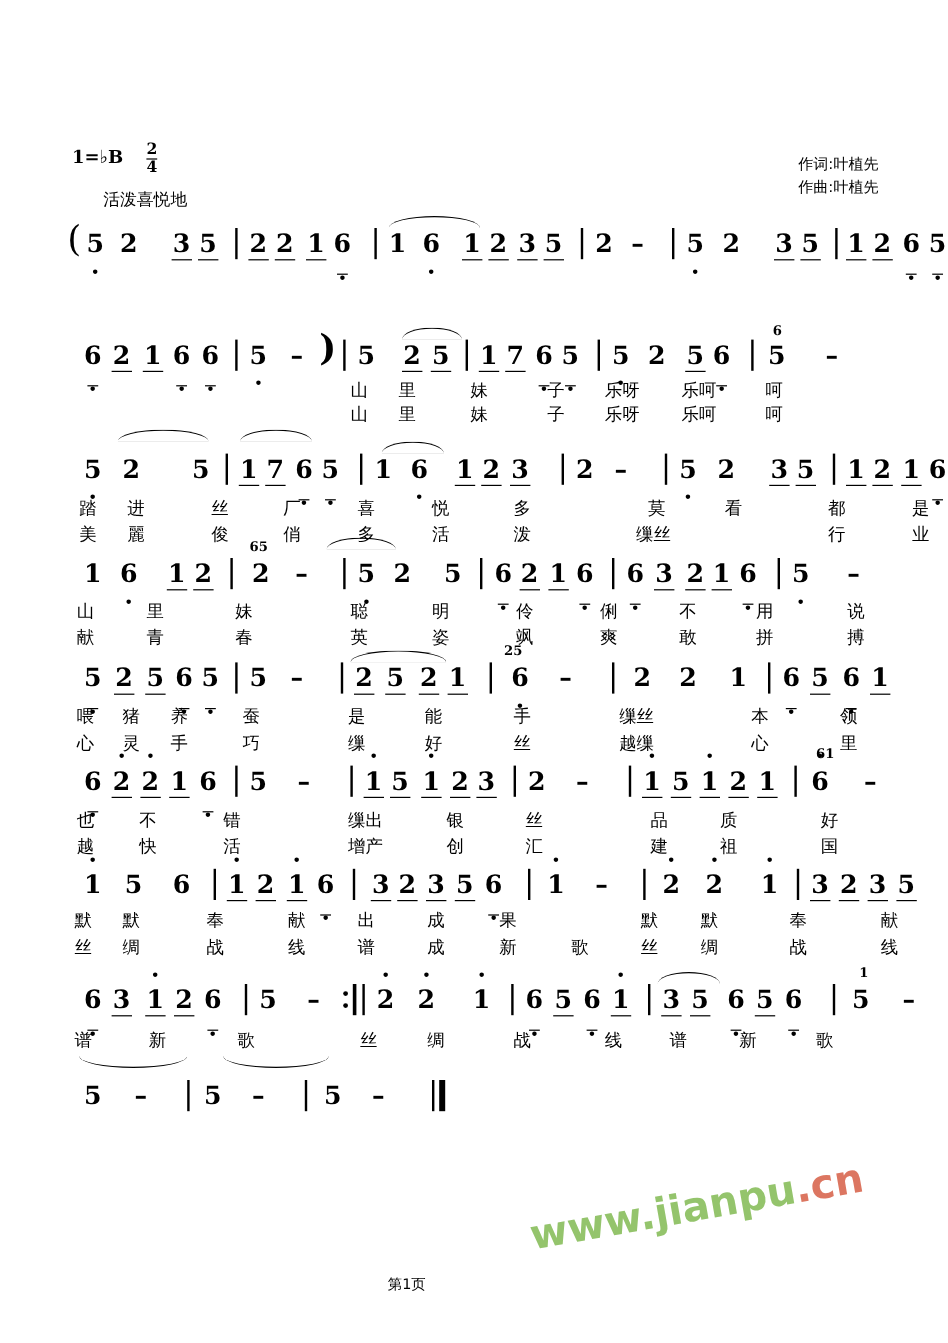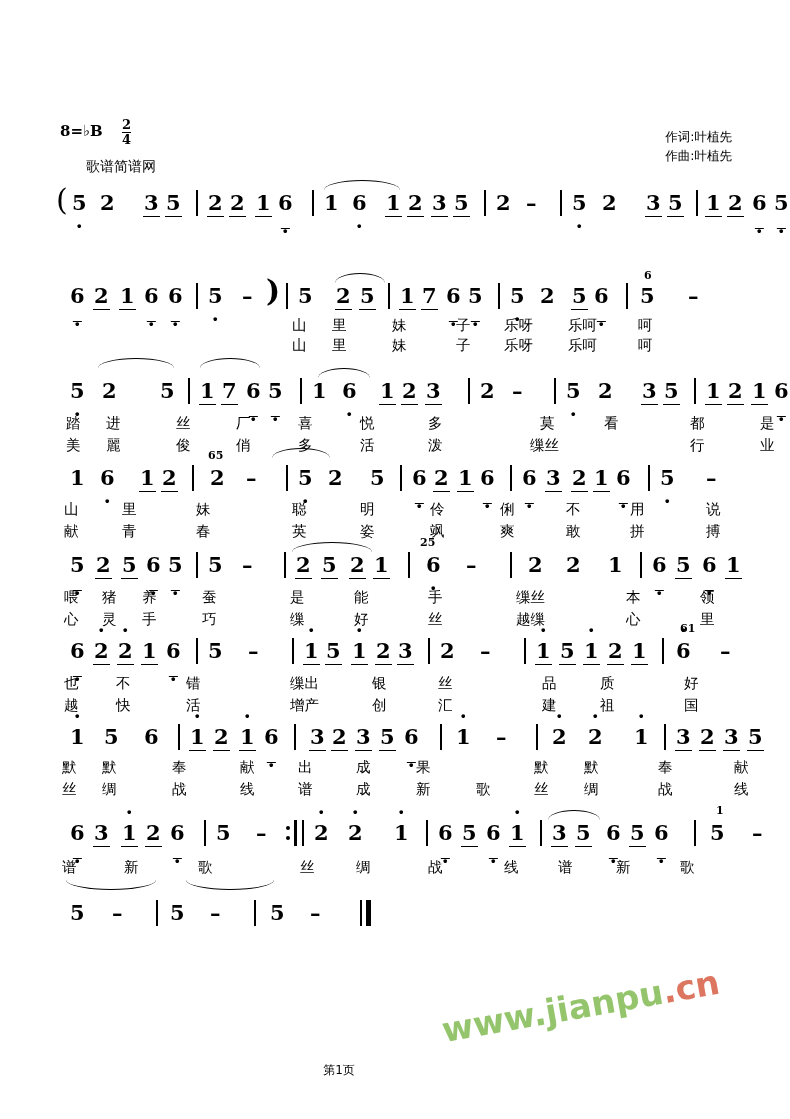--- a/index.html
+++ b/index.html
@@ -196,28 +196,28 @@
     font-weight: bold;
     font-family: "DejaVu Serif", "Liberation Serif", serif;
   }
 </style>
 </head>
 <body>
 
 <div class="page">
 
 
-  <div class="key-sig">8=♭B</div>
+  <div class="key-sig">1=♭B</div>
 
   <div class="meter">
     <span class="num">2</span>
     <span class="den">4</span>
   </div>
 
-  <div class="tempo">歌谱简谱网</div>
+  <div class="tempo">活泼喜悦地</div>
 
   <div class="credits">
     <div>作词:叶植先</div>
     <div>作曲:叶植先</div>
   </div>
 
   <div class="music">
 
     <div class="paren" style="left:56px; top:182px;">(</div>
     <div class="nrow" style="top:190px;">

